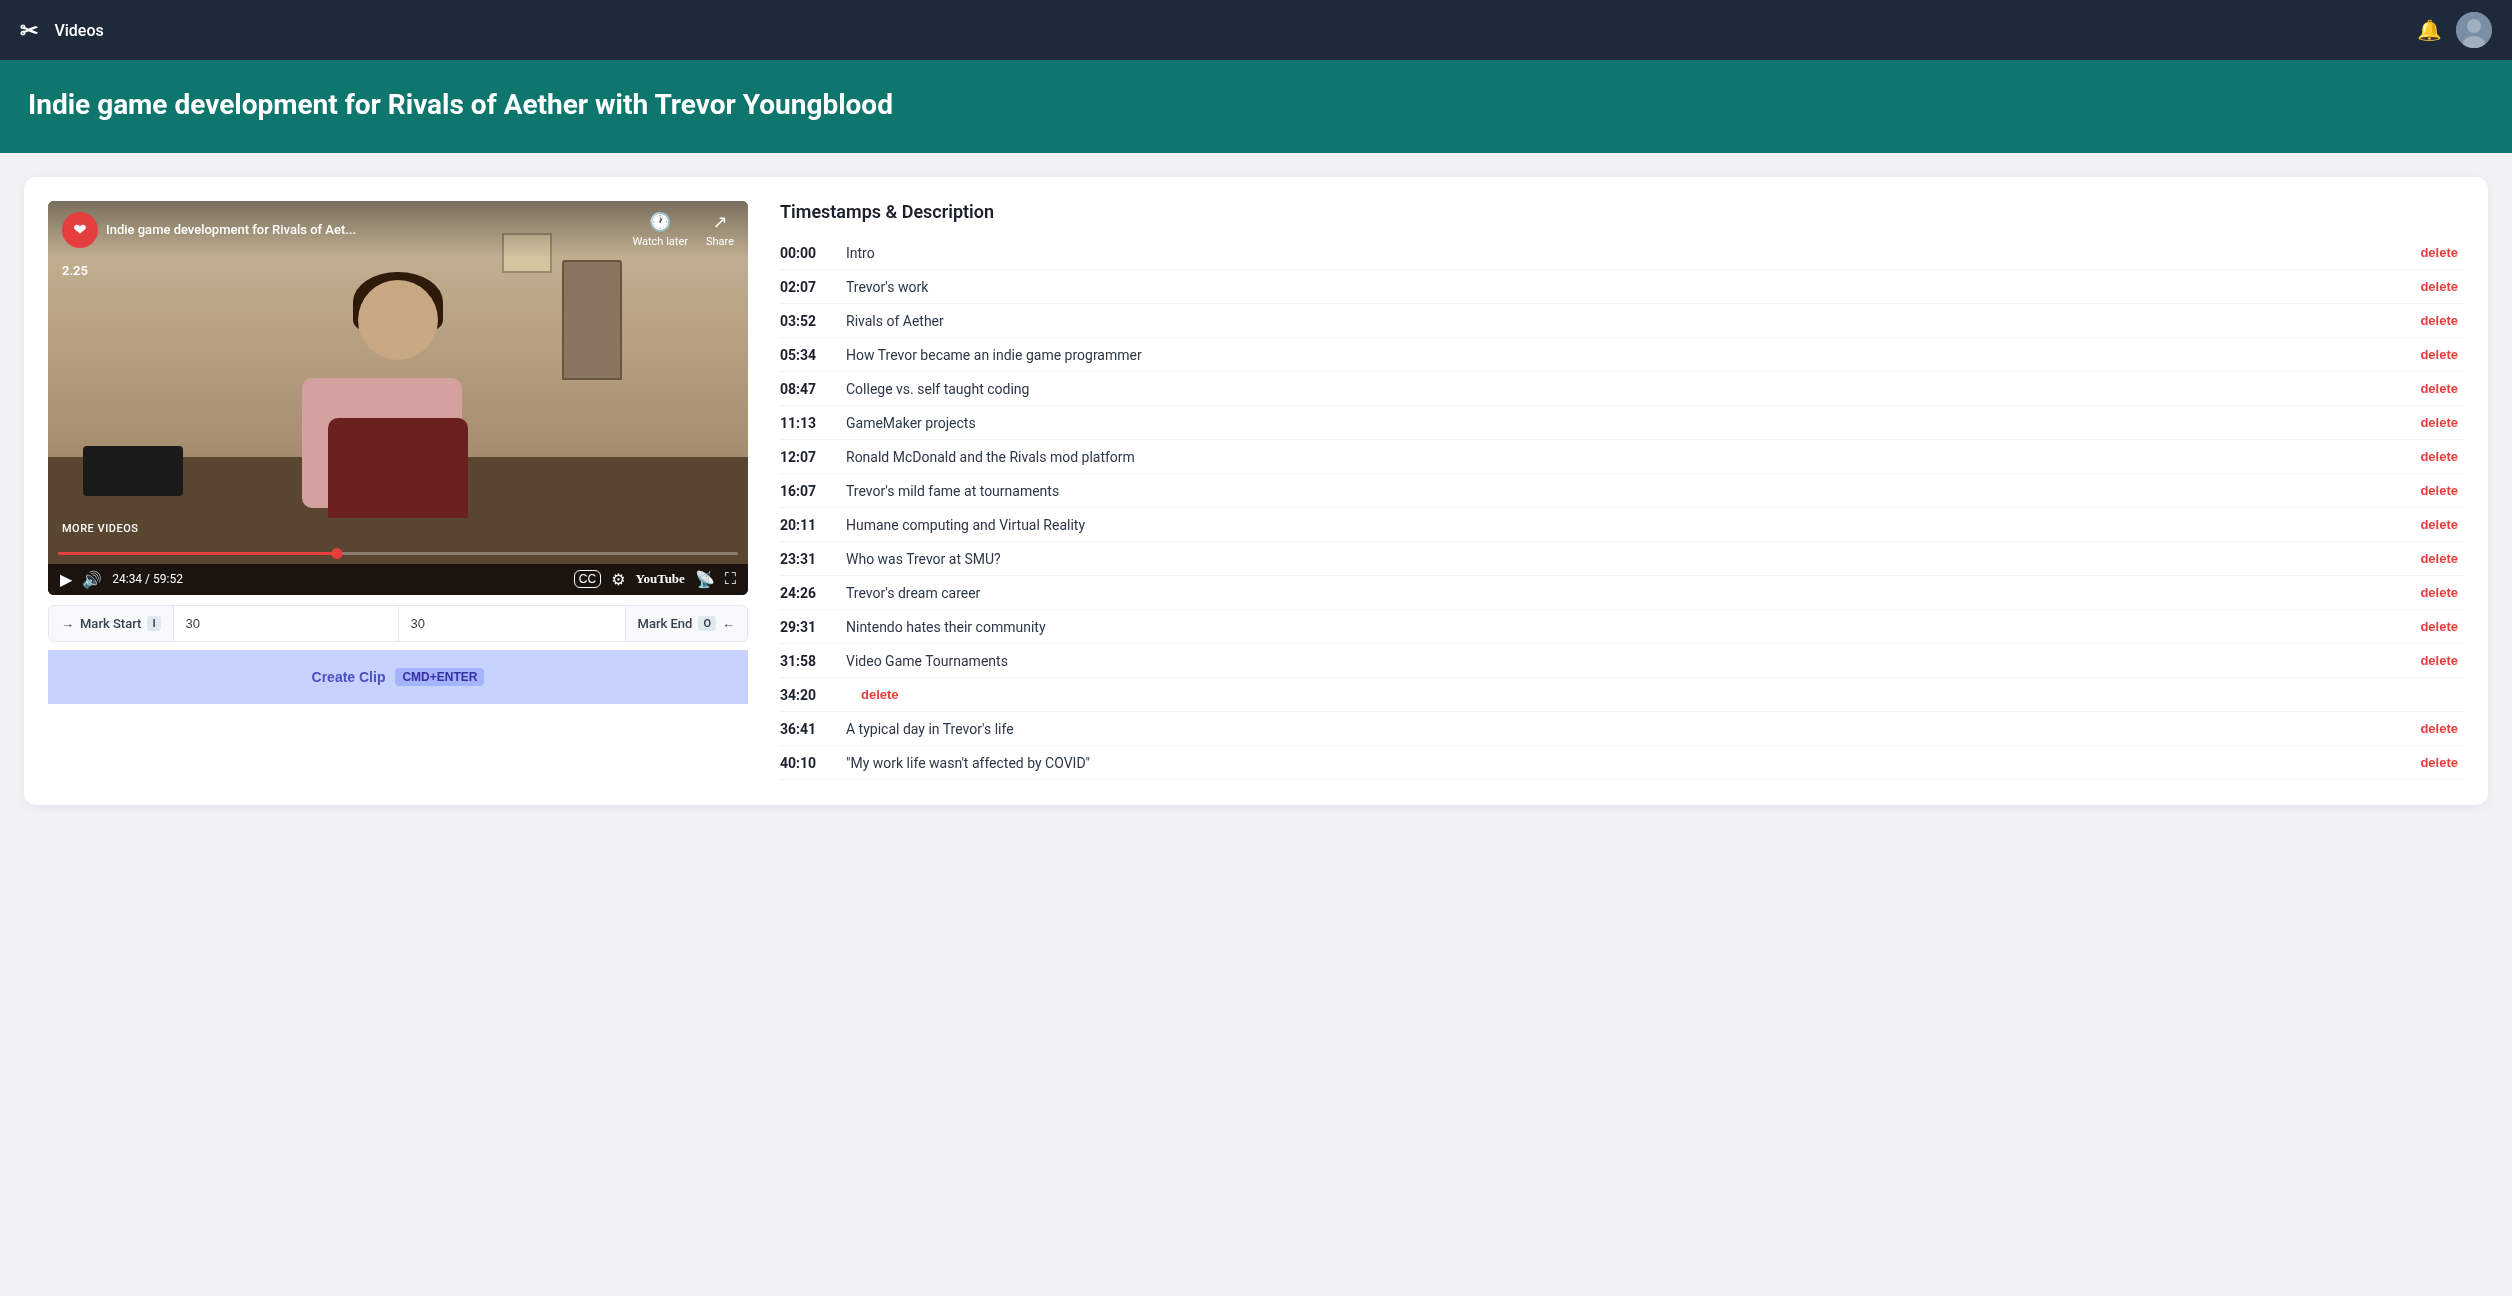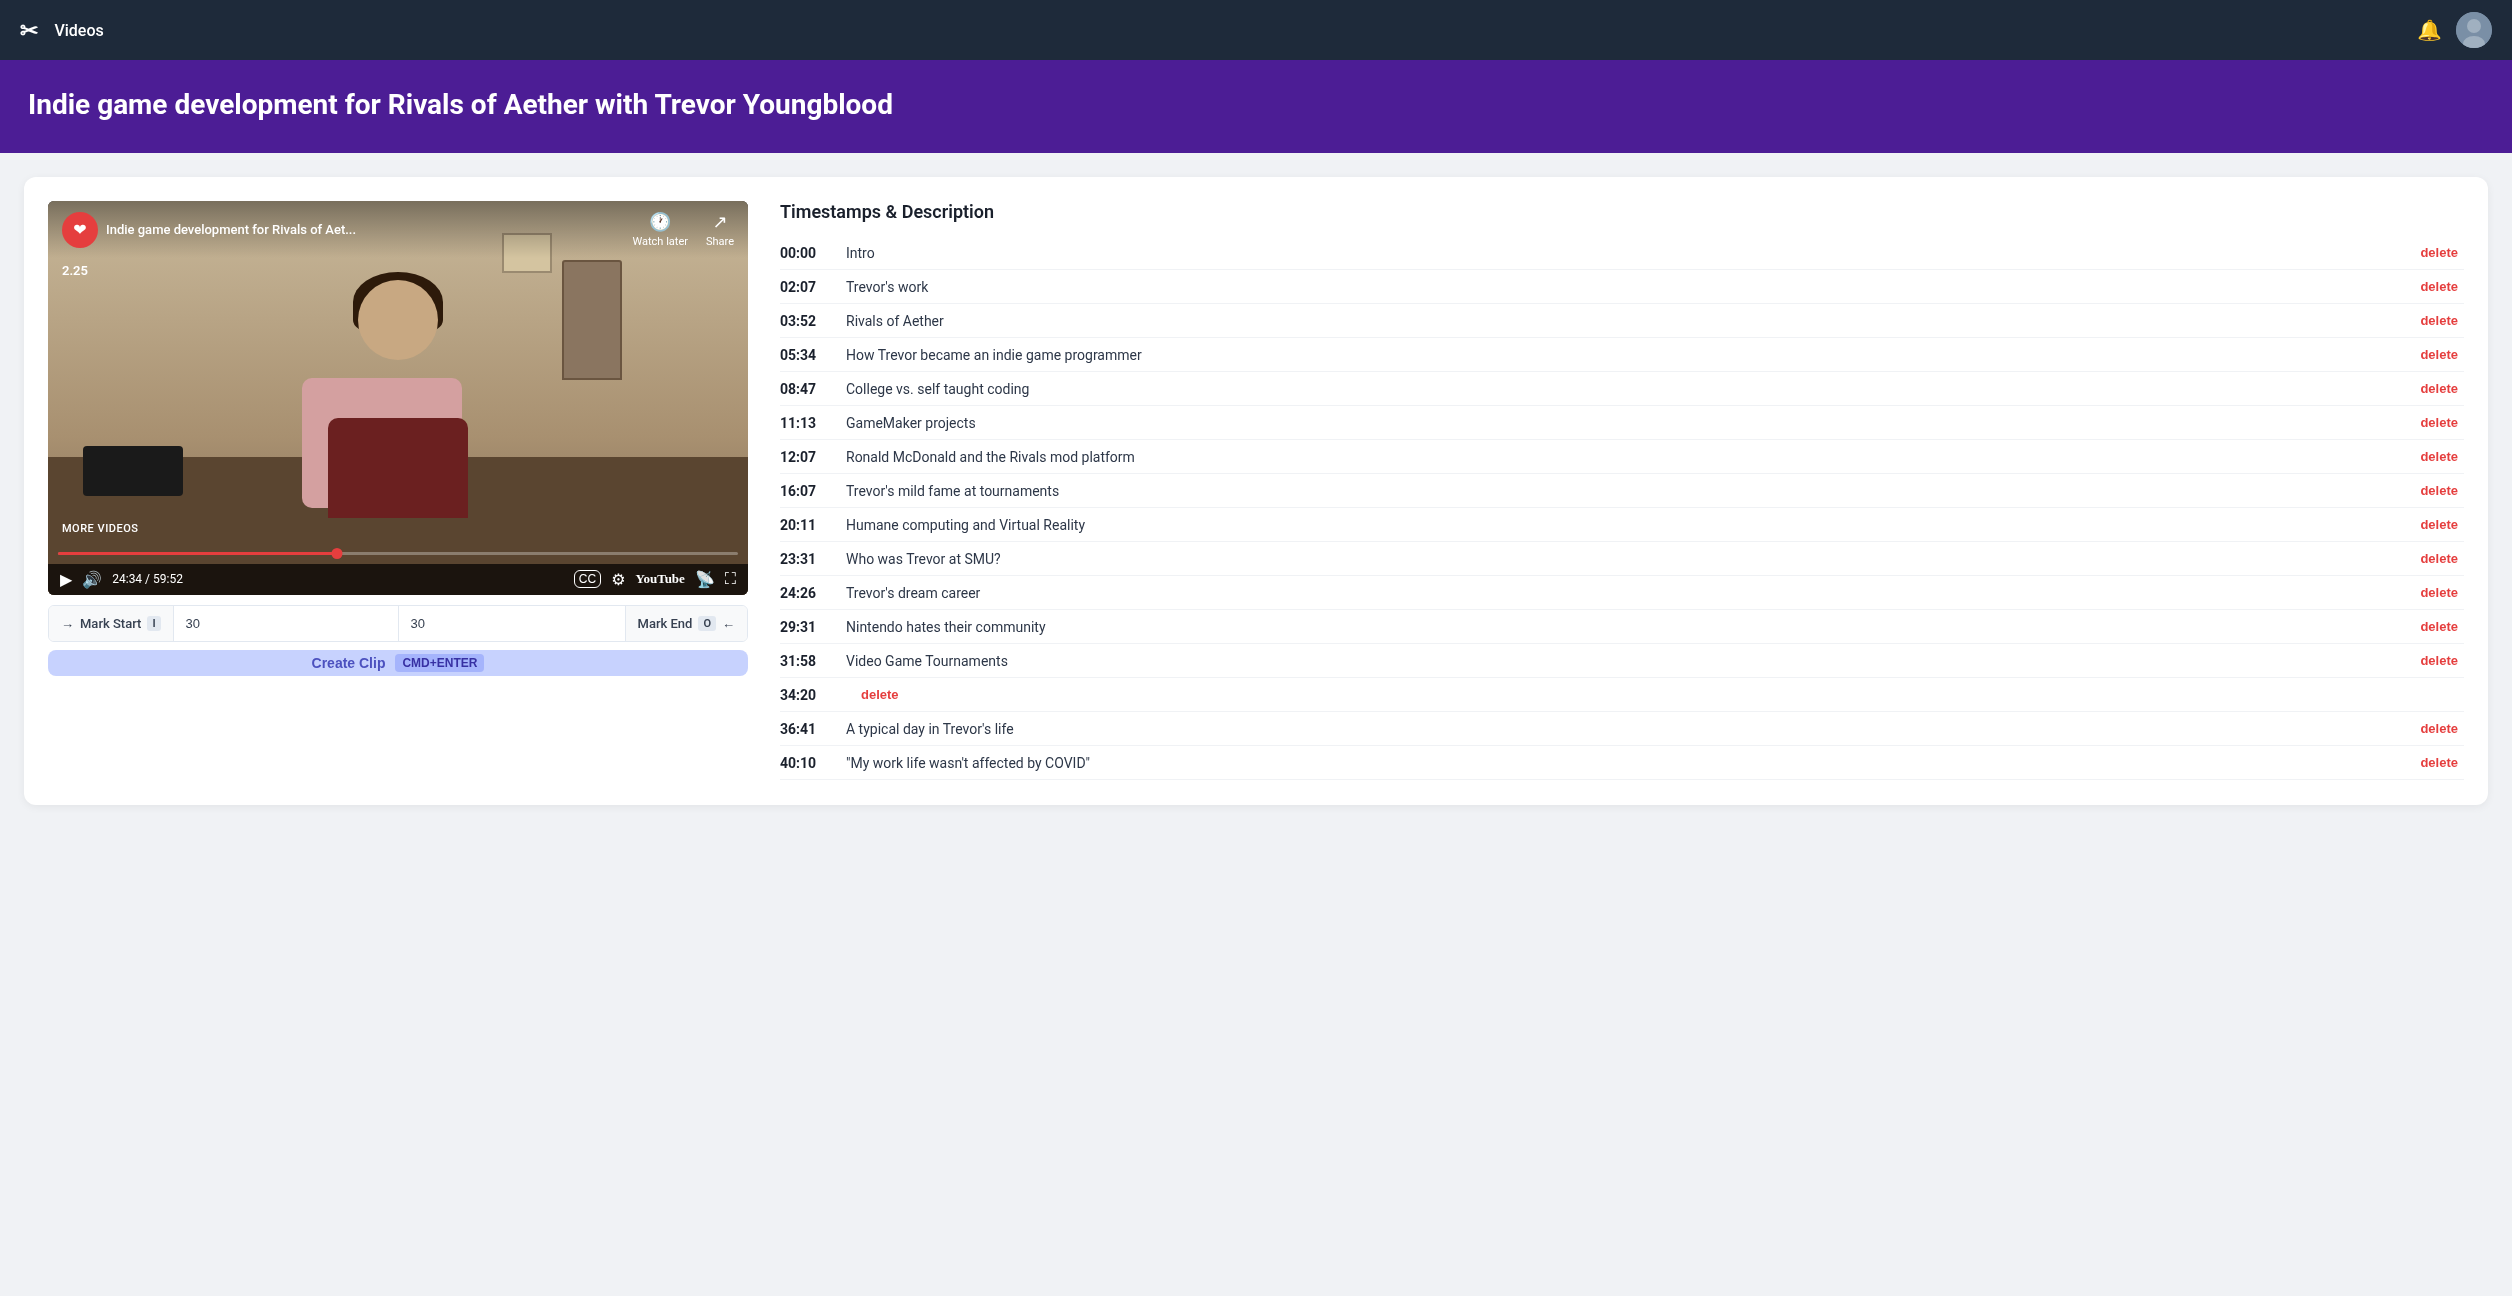--- a/index.html
+++ b/index.html
@@ -56,21 +56,21 @@
       font-size: 14px;
       cursor: pointer;
     }
     .avatar svg {
       width: 36px;
       height: 36px;
     }
 
     
     .title-section {
-      background: #4c1d95;
+      background: #0f766e;
       padding: 28px 28px 32px;
       margin: 0;
     }
     .title-section h1 {
       color: #fff;
       font-size: 28px;
       font-weight: 700;
     }
 
     
@@ -310,22 +310,22 @@
       font-weight: 600;
       color: #374151;
     }
 
     
     .create-clip-btn {
       width: 100%;
       margin-top: 8px;
       background: #c7d2fe;
       border: none;
-      border-radius: 8px;
-      padding: 4px;
+      border-radius: 0;
+      padding: 18px;
       display: flex;
       align-items: center;
       justify-content: center;
       gap: 10px;
       cursor: pointer;
       font-size: 14px;
       font-weight: 600;
       color: #4c51bf;
     }
     .create-clip-btn .kbd-shortcut {

